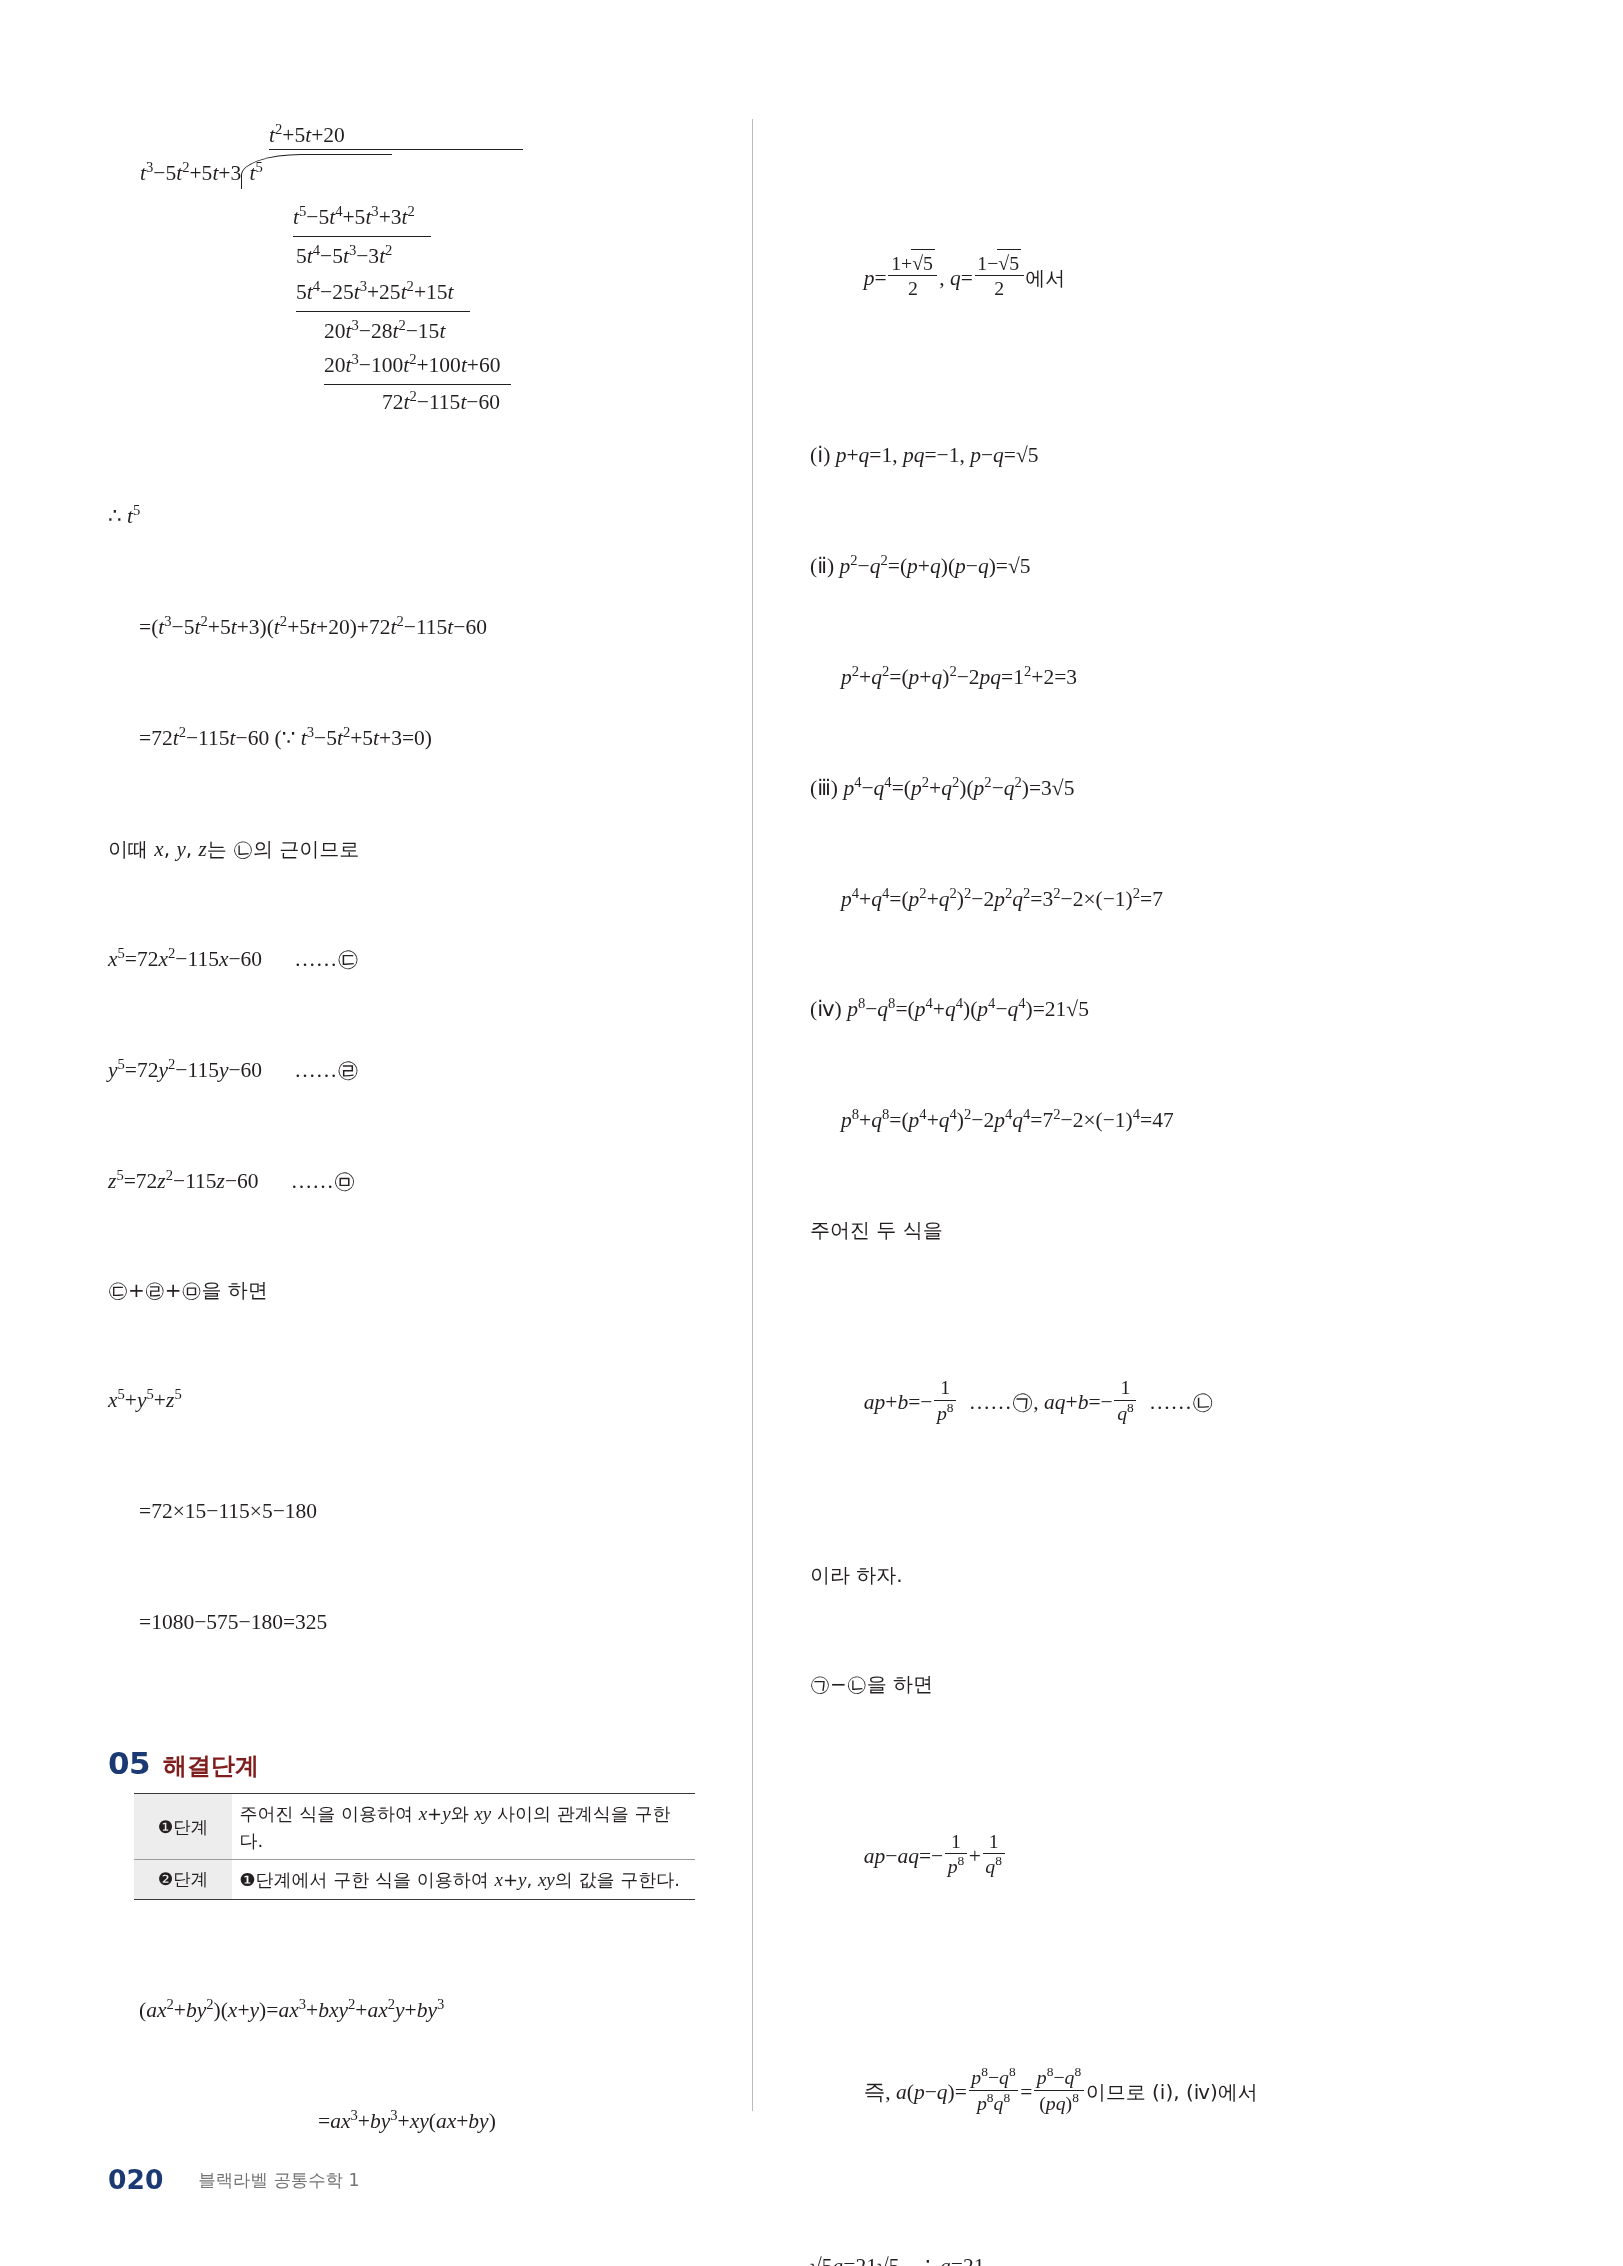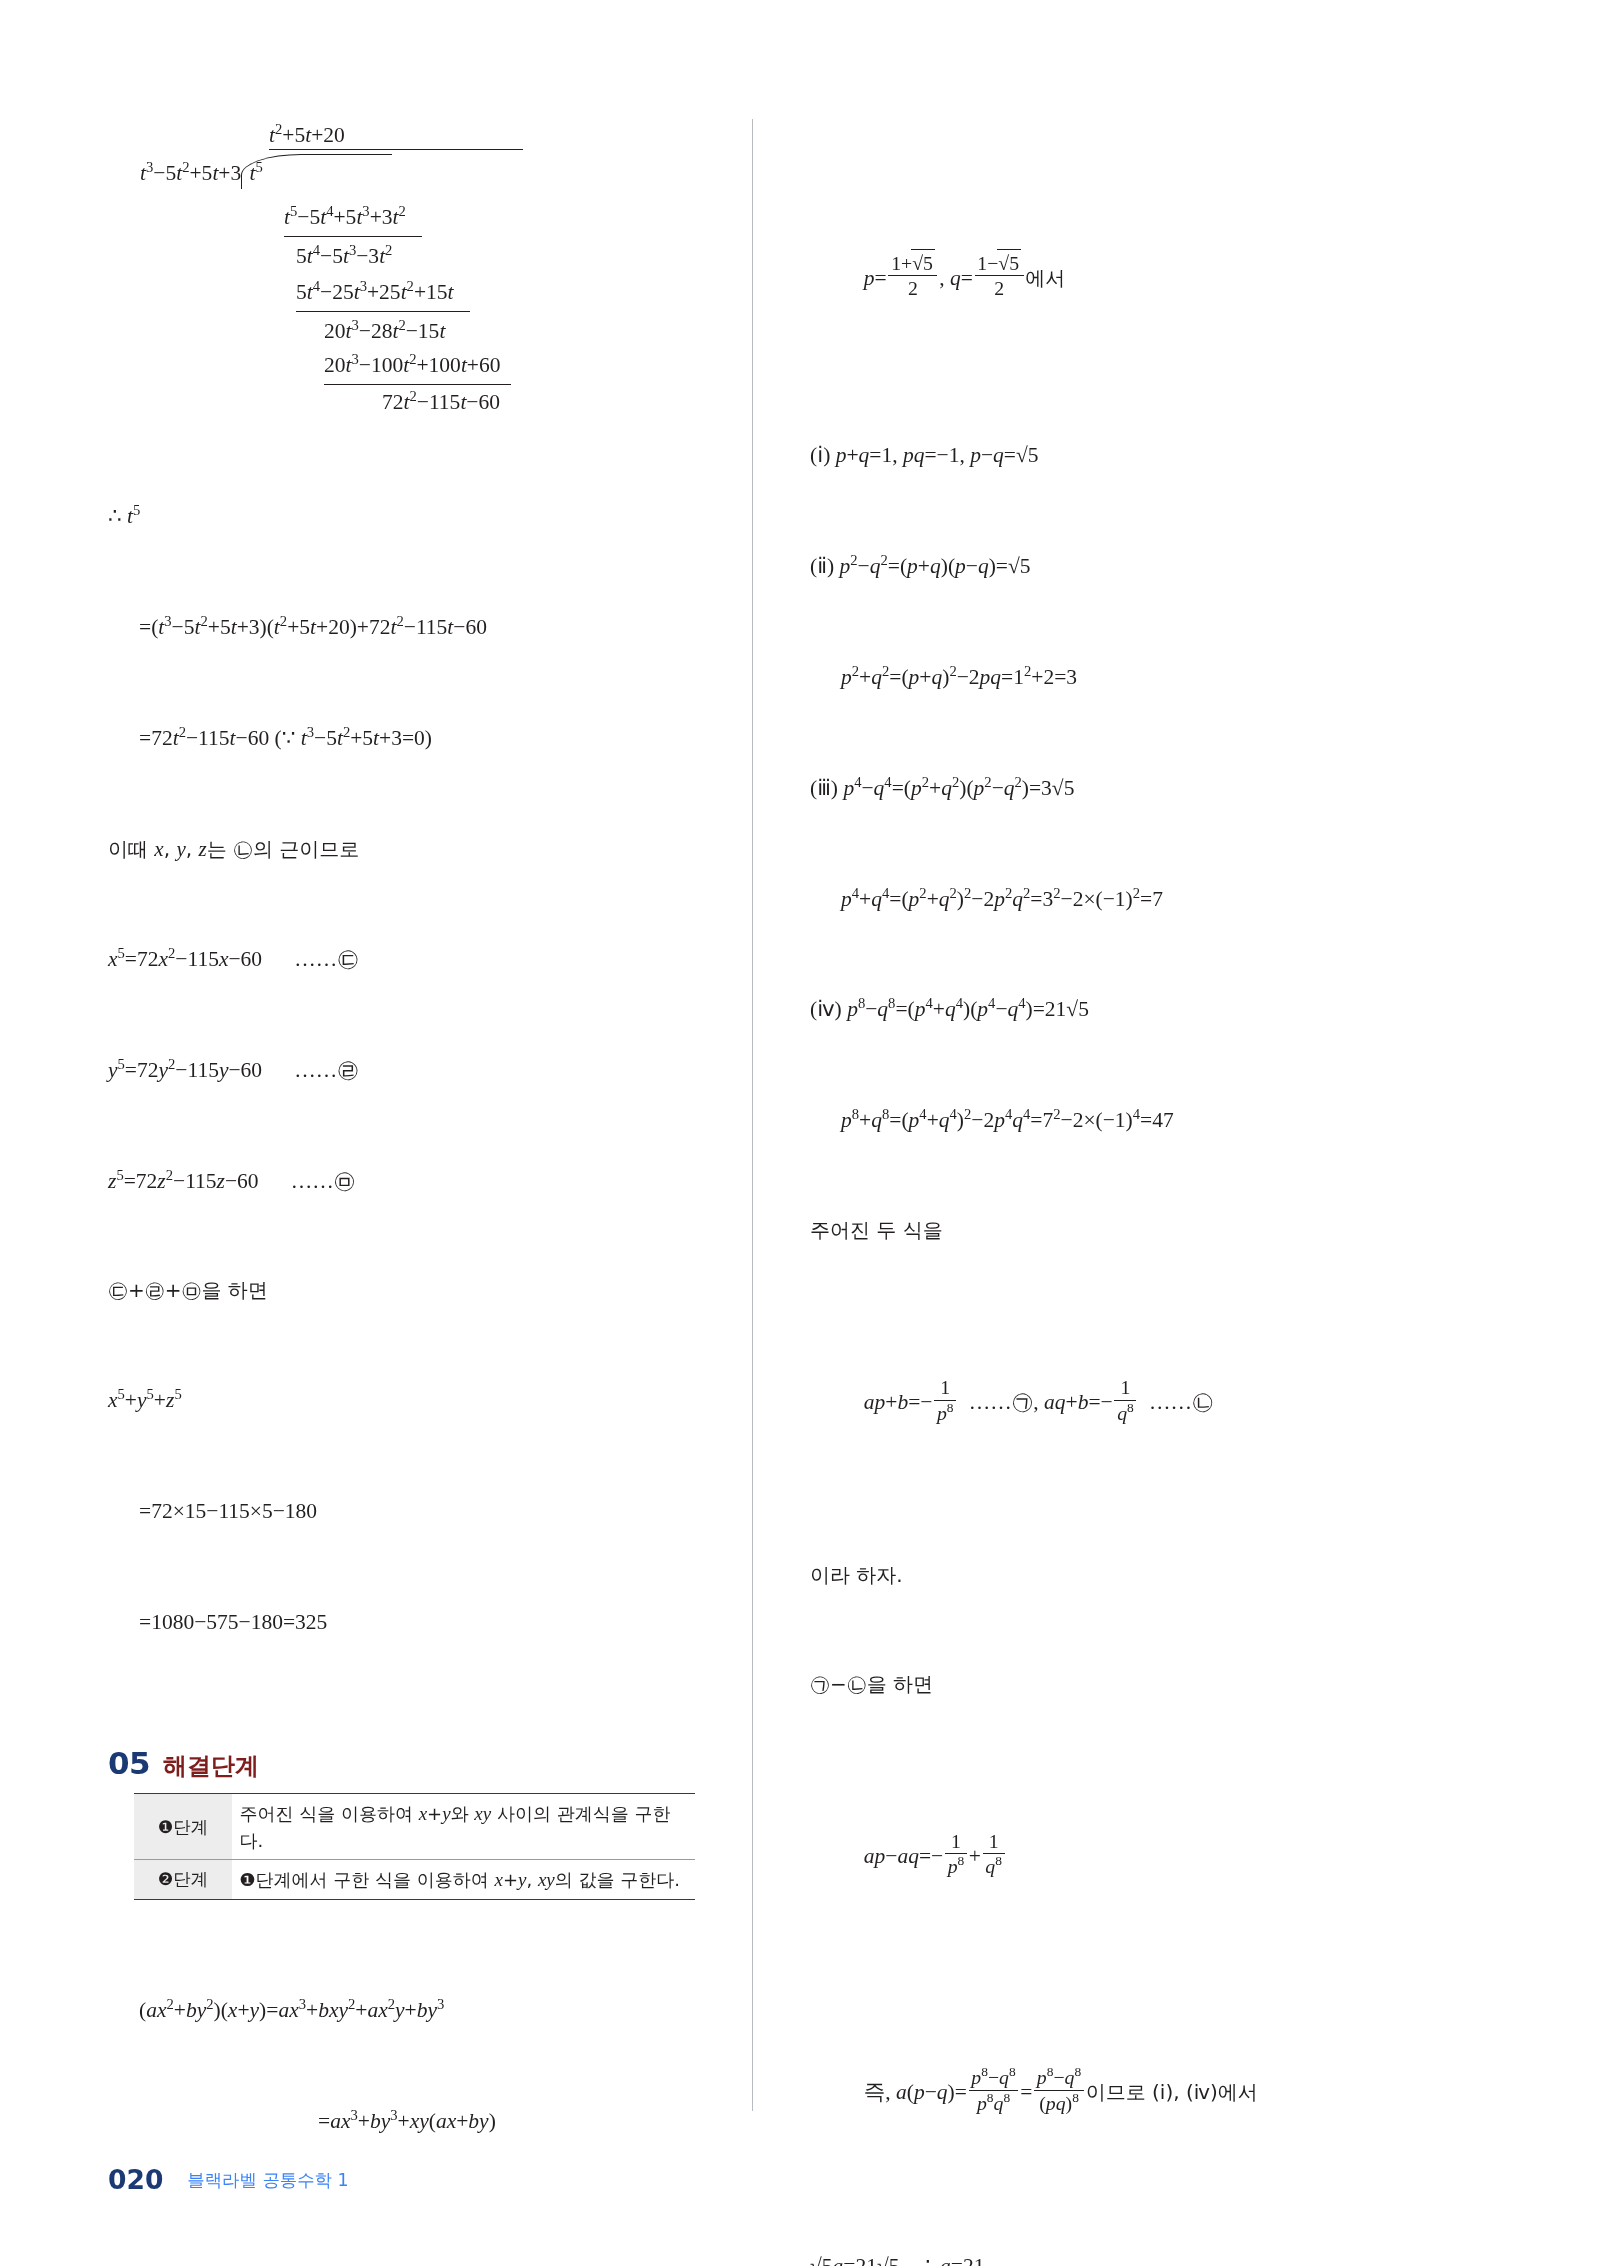--- a/index.html
+++ b/index.html
@@ -150,42 +150,43 @@
   }
   .footer .pg {
     font-family: "DejaVu Sans", sans-serif;
     font-weight: bold;
     font-size: 26.5px;
     color: #1b3a73;
   }
   .footer .bk {
     font-family: "DejaVu Sans", sans-serif;
     font-size: 17.4px;
-    color: #3b82f6;
+    color: #737373;
+    margin-left: 11px;
   }
   .ind1 { padding-left: 31px; }
   .ind3 { padding-left: 88px; }
 </style>
 </head>
 <body>
 
 <div class="page">
   <div class="columns">
 
     <div class="col col-left">
 
       <div class="division">
         <div class="div-row" style="left:161px; top:0;">
           <span class="it">t</span><sup>2</sup>+5<span class="it">t</span>+20
         </div>
         <div class="div-row" style="left:161px; top:30px; width:254px; border-top:1.2px solid #231f20;"></div>
         <div class="div-row" style="left:0px; top:35px;margin-left:32px;">
           <span class="it">t</span><sup>3</sup>−5<span class="it">t</span><sup>2</sup>+5<span class="it">t</span>+3<span class="divbar"><span class="it">t</span><sup>5</sup>&nbsp;&nbsp;&nbsp;&nbsp;&nbsp;&nbsp;&nbsp;&nbsp;&nbsp;&nbsp;&nbsp;&nbsp;&nbsp;&nbsp;&nbsp;&nbsp;&nbsp;&nbsp;&nbsp;&nbsp;&nbsp;&nbsp;&nbsp;&nbsp;</span>
         </div>
-        <div class="div-row ul" style="left:176px; top:82px;">
+        <div class="div-row ul" style="left:185px; top:82px;">
           <span class="it">t</span><sup>5</sup>−5<span class="it">t</span><sup>4</sup>+5<span class="it">t</span><sup>3</sup>+3<span class="it">t</span><sup>2</sup>&nbsp;&nbsp;&nbsp;
         </div>
         <div class="div-row" style="left:188px; top:121px;">
           5<span class="it">t</span><sup>4</sup>−5<span class="it">t</span><sup>3</sup>−3<span class="it">t</span><sup>2</sup>
         </div>
         <div class="div-row ul" style="left:188px; top:157px;">
           5<span class="it">t</span><sup>4</sup>−25<span class="it">t</span><sup>3</sup>+25<span class="it">t</span><sup>2</sup>+15<span class="it">t</span>&nbsp;&nbsp;&nbsp;
         </div>
         <div class="div-row" style="left:216px; top:196px;">
           20<span class="it">t</span><sup>3</sup>−28<span class="it">t</span><sup>2</sup>−15<span class="it">t</span>

